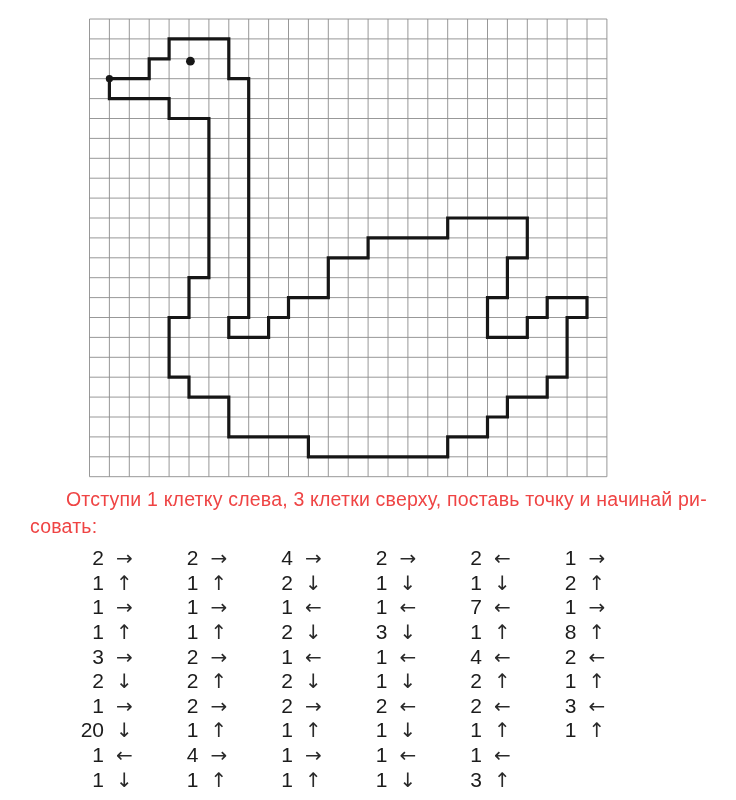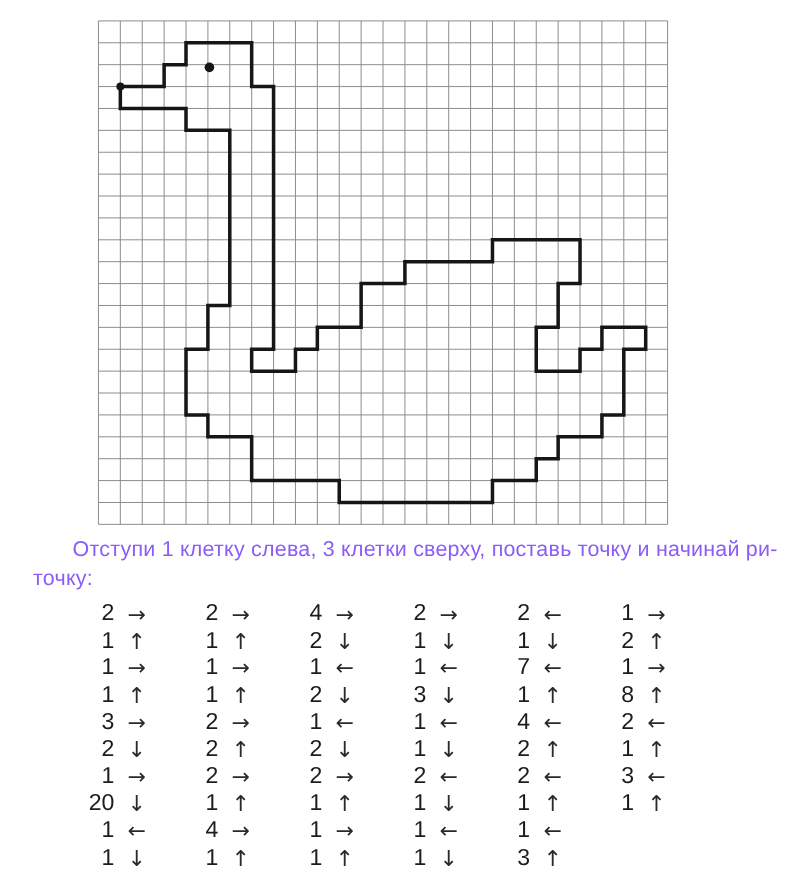--- a/index.html
+++ b/index.html
@@ -16,21 +16,21 @@
   }
   #grid-svg { position: absolute; left: 0; top: 0; }
 
   .instructions {
     position: absolute;
     left: 30px; top: 486px;
     width: 692px;
     font-size: 19.5px;
     line-height: 27px;
     letter-spacing: 0.2px;
-    color: #8b5cf6;
+    color: #ef4444;
   }
   .instructions .line1 { padding-left: 36px; }
 
   .steps {
     position: absolute;
     left: 67px; top: 546px;
     font-size: 21px;
     color: #1c1c1c;
   }
   .steps-row { display: flex; height: 24.6px; align-items: center; }
@@ -102,21 +102,21 @@
         <line x1="89.5" y1="456.79999999999995" x2="606.9" y2="456.79999999999995" stroke="#8c8c8c" stroke-width="0.9"></line>
         <line x1="89.5" y1="476.7" x2="606.9" y2="476.7" stroke="#8c8c8c" stroke-width="0.9"></line>
       </g>
     <polyline id="figure-path" fill="none" points="109.4,78.69999999999999 149.2,78.69999999999999 149.2,58.8 169.1,58.8 169.1,38.9 228.79999999999998,38.9 228.79999999999998,78.69999999999999 248.7,78.69999999999999 248.7,317.5 228.79999999999998,317.5 228.79999999999998,337.4 268.6,337.4 268.6,317.5 288.5,317.5 288.5,297.59999999999997 328.29999999999995,297.59999999999997 328.29999999999995,257.79999999999995 368.09999999999997,257.79999999999995 368.09999999999997,237.89999999999998 447.7,237.89999999999998 447.7,218 527.3,218 527.3,257.79999999999995 507.4,257.79999999999995 507.4,297.59999999999997 487.5,297.59999999999997 487.5,337.4 527.3,337.4 527.3,317.5 547.2,317.5 547.2,297.59999999999997 587,297.59999999999997 587,317.5 567.0999999999999,317.5 567.0999999999999,377.2 547.2,377.2 547.2,397.09999999999997 507.4,397.09999999999997 507.4,417 487.5,417 487.5,436.9 447.7,436.9 447.7,456.79999999999995 308.4,456.79999999999995 308.4,436.9 228.79999999999998,436.9 228.79999999999998,397.09999999999997 189,397.09999999999997 189,377.2 169.1,377.2 169.1,317.5 189,317.5 189,277.7 208.89999999999998,277.7 208.89999999999998,118.5 169.1,118.5 169.1,98.6 109.4,98.6 109.4,78.69999999999999" stroke="#161616" stroke-width="3.2" stroke-linejoin="miter"></polyline>
     <circle id="start-dot" cx="109.4" cy="78.69999999999999" r="3.6" fill="#161616"></circle>
     <circle id="eye-dot" cx="190.393" cy="61.188" r="4.4" fill="#161616"></circle>
   </svg>
 
   <div class="instructions">
     <div class="line1">Отступи 1 клетку слева, 3 клетки сверху, поставь точку и начинай ри-</div>
-    <div class="line2">точку:</div>
+    <div class="line2">совать:</div>
   </div>
 
   <div class="steps" id="steps-table">
       <div class="steps-row">
         <div class="step-cell">
           <span class="step-num">2</span>
           <span class="step-arrow">→</span>
         </div>
         <div class="step-cell">
           <span class="step-num">2</span>

